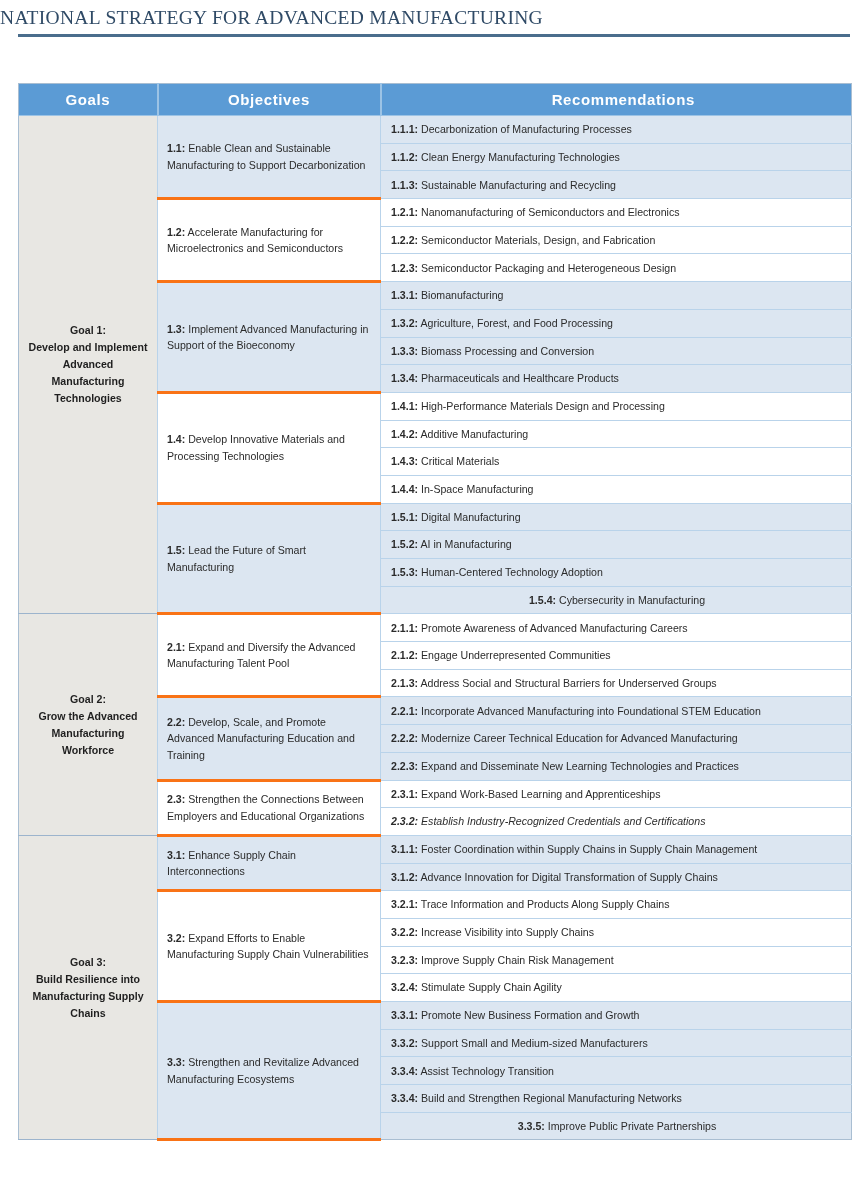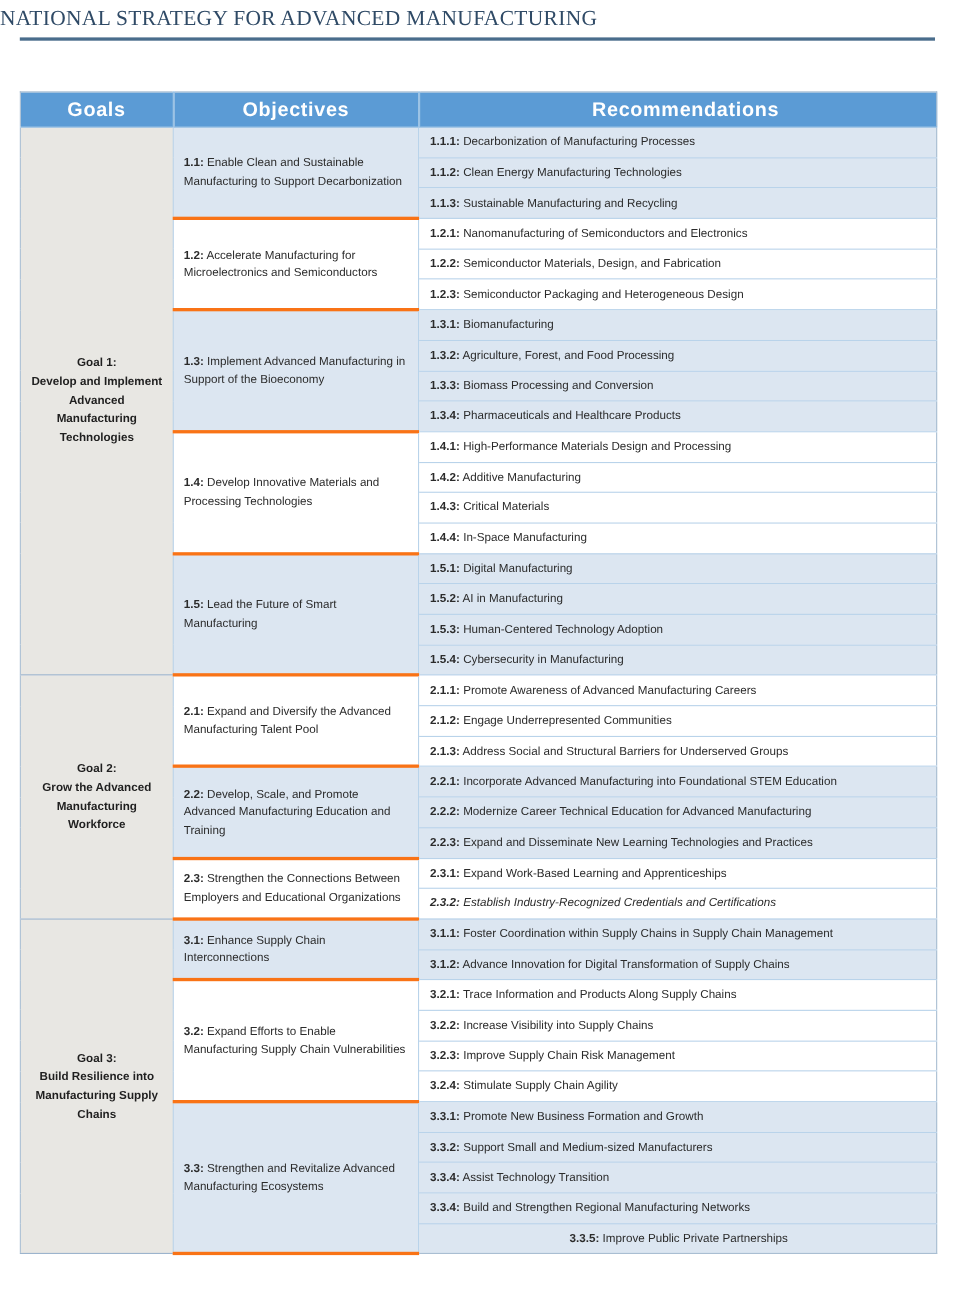--- a/index.html
+++ b/index.html
@@ -36,21 +36,21 @@
     border-collapse:collapse;
     table-layout:fixed;
   }
   .tbl col.c-goal{width:139px;}
   .tbl col.c-obj{width:223px;}
   .tbl col.c-rec{width:471px;}
 
   .tbl th{
     background:#5b9bd5;
     color:#ffffff;
-    font-size:18px;
+    font-size:15px;
     font-weight:bold;
     letter-spacing:.6px;
     height:31px;
     text-align:center;
     border-right:2px solid #9cc3e5;
     border-bottom:1px solid #9cc3e5;
     padding:0;
   }
   .tbl th:last-child{border-right:none;padding-left:14px;}
 
@@ -170,21 +170,21 @@
         <tr style="height: 27.7px;">
           <td class="obj fill-blue" rowspan="4"><span class="onum">1.5:</span><span> Lead the Future of Smart Manufacturing</span></td>
           <td class="rec fill-blue"><span class="rnum">1.5.1:</span><span> Digital Manufacturing</span></td>
         </tr>
         <tr style="height: 27.7px;">
           <td class="rec fill-blue"><span class="rnum">1.5.2:</span><span> AI in Manufacturing</span></td>
         </tr>
         <tr style="height: 27.7px;">
           <td class="rec fill-blue"><span class="rnum">1.5.3:</span><span> Human-Centered Technology Adoption</span></td>
         </tr>
-        <tr style="height: 27.7px;">
+        <tr style="height: 27.7px; text-align: center;">
           <td class="rec fill-blue"><span class="rnum">1.5.4:</span><span> Cybersecurity in Manufacturing</span></td>
         </tr>
         <tr style="height: 27.7px;">
           <td class="goal" rowspan="8">
             <div>Goal 2:</div>
             <div>Grow the Advanced Manufacturing Workforce</div>
           </td>
           <td class="obj fill-white" rowspan="3"><span class="onum">2.1:</span><span> Expand and Diversify the Advanced Manufacturing Talent Pool</span></td>
           <td class="rec fill-white"><span class="rnum">2.1.1:</span><span> Promote Awareness of Advanced Manufacturing Careers</span></td>
         </tr>

